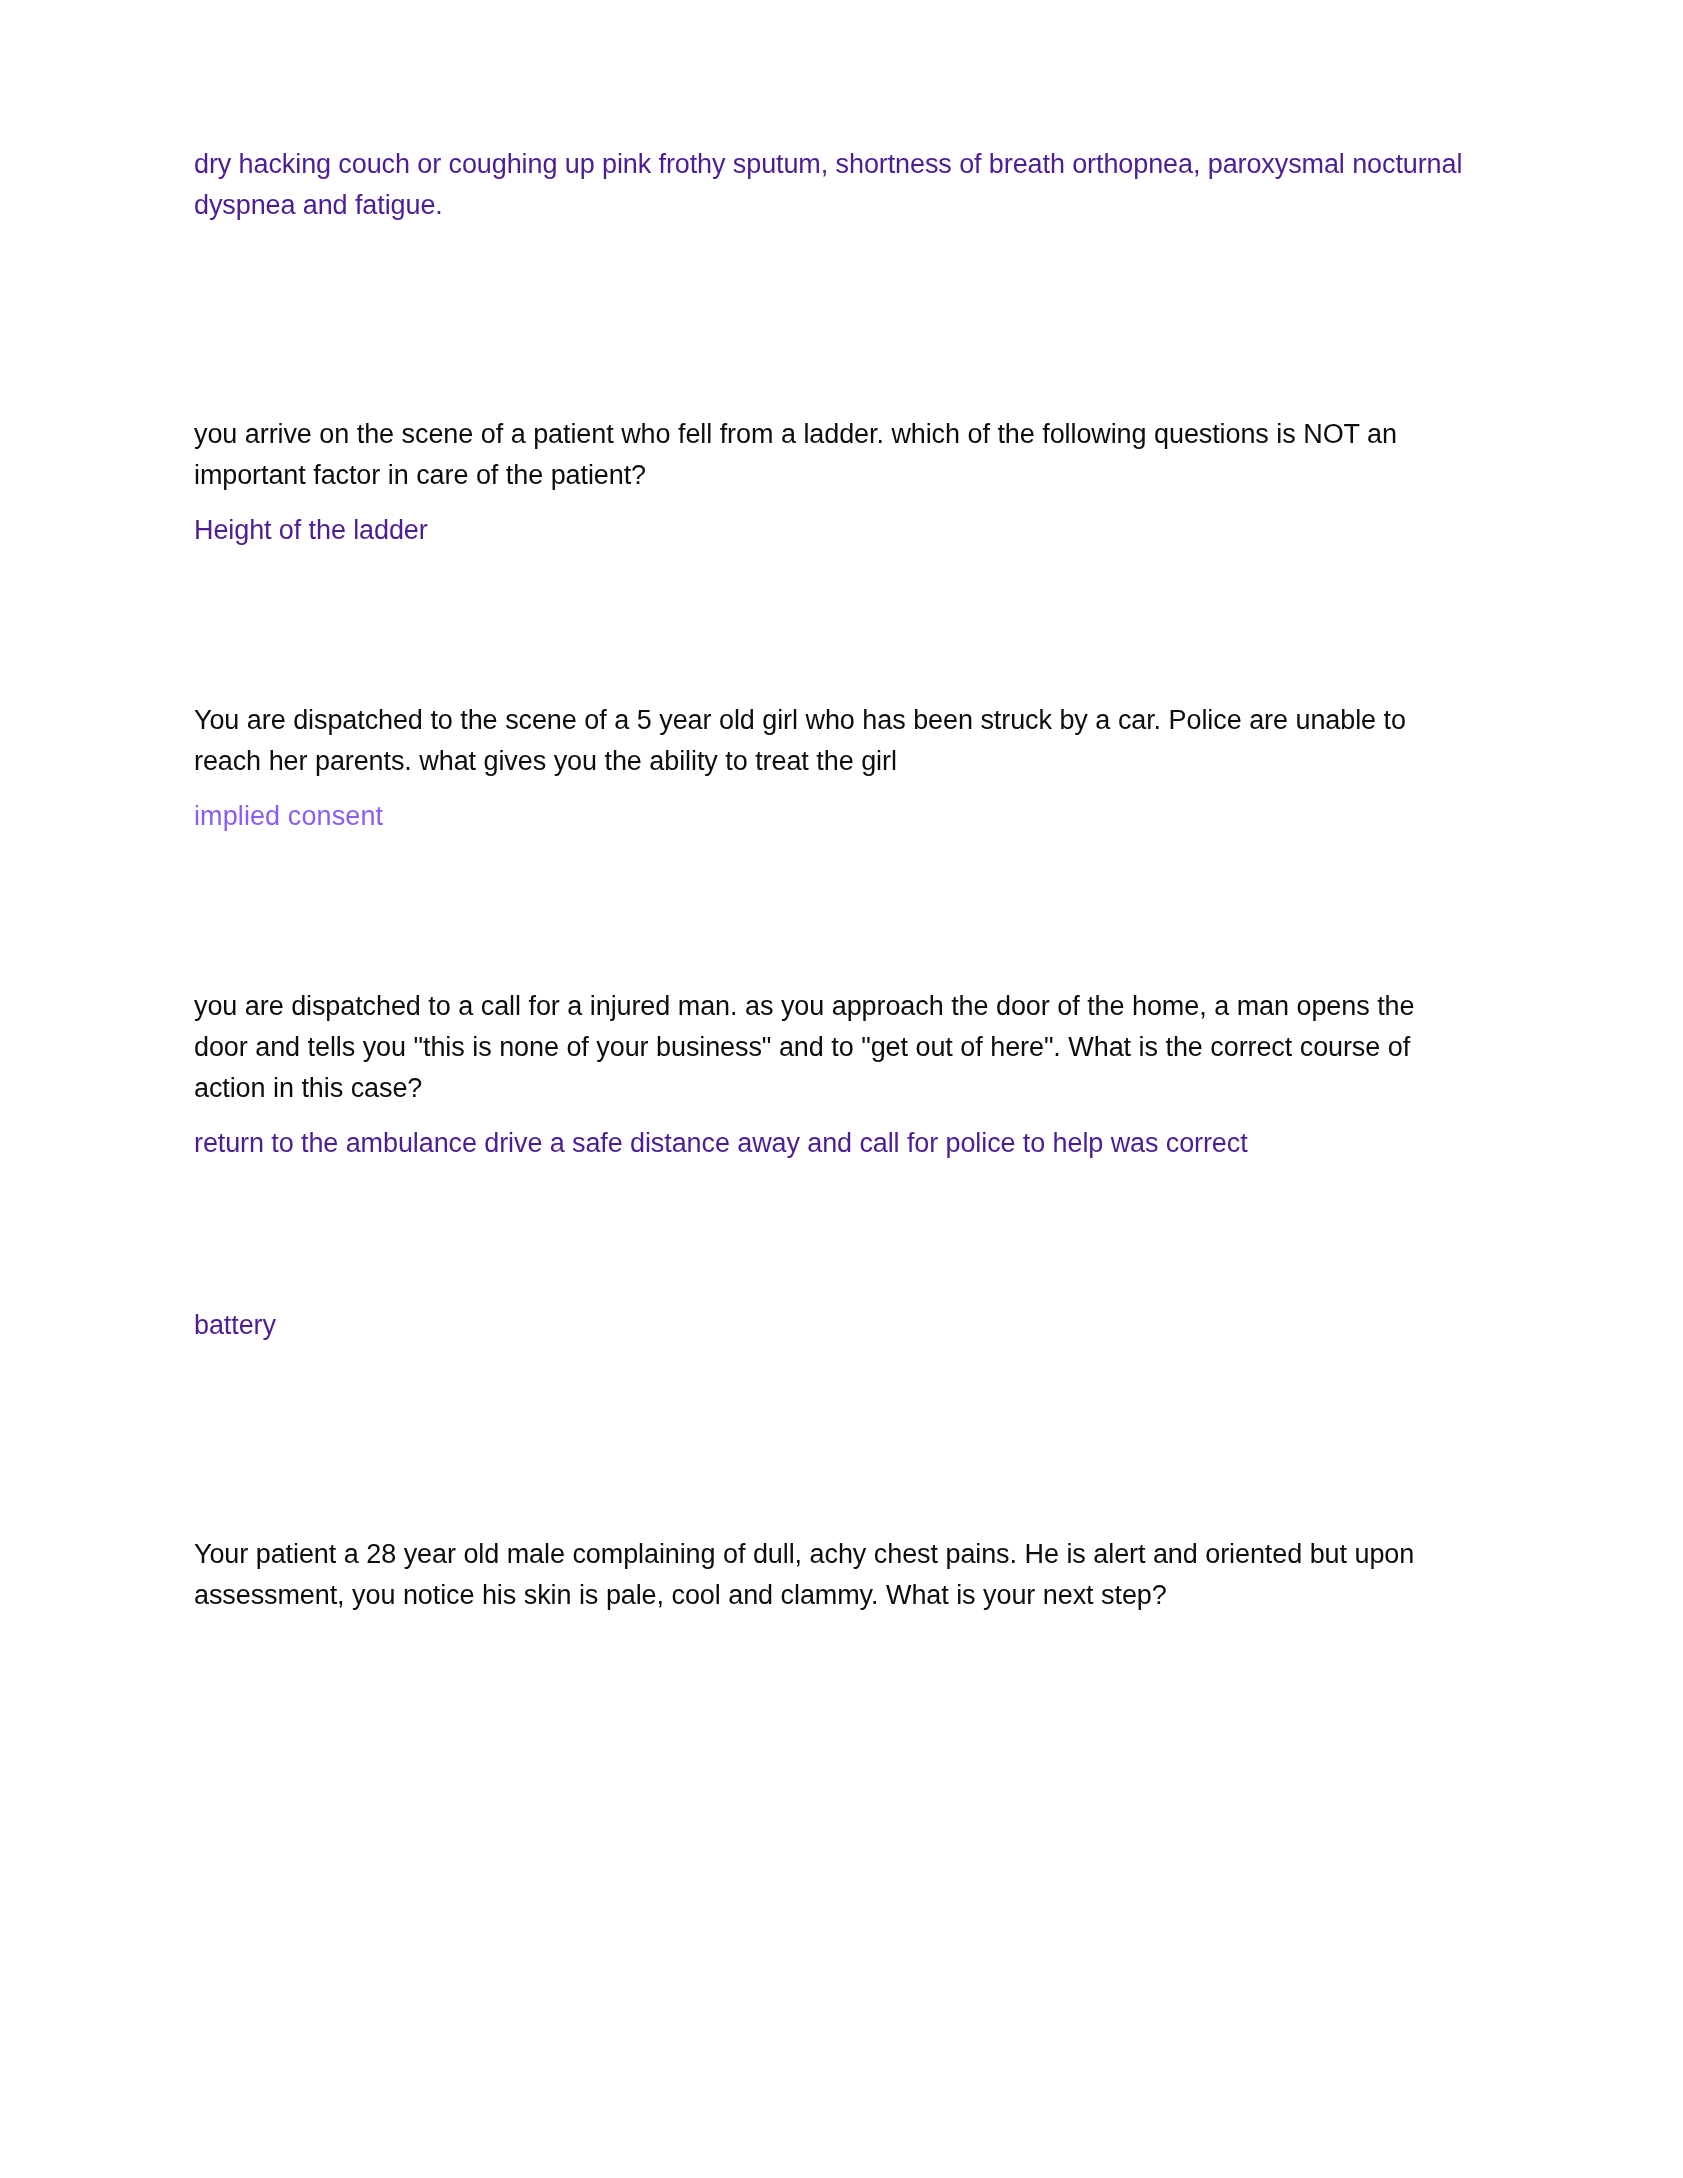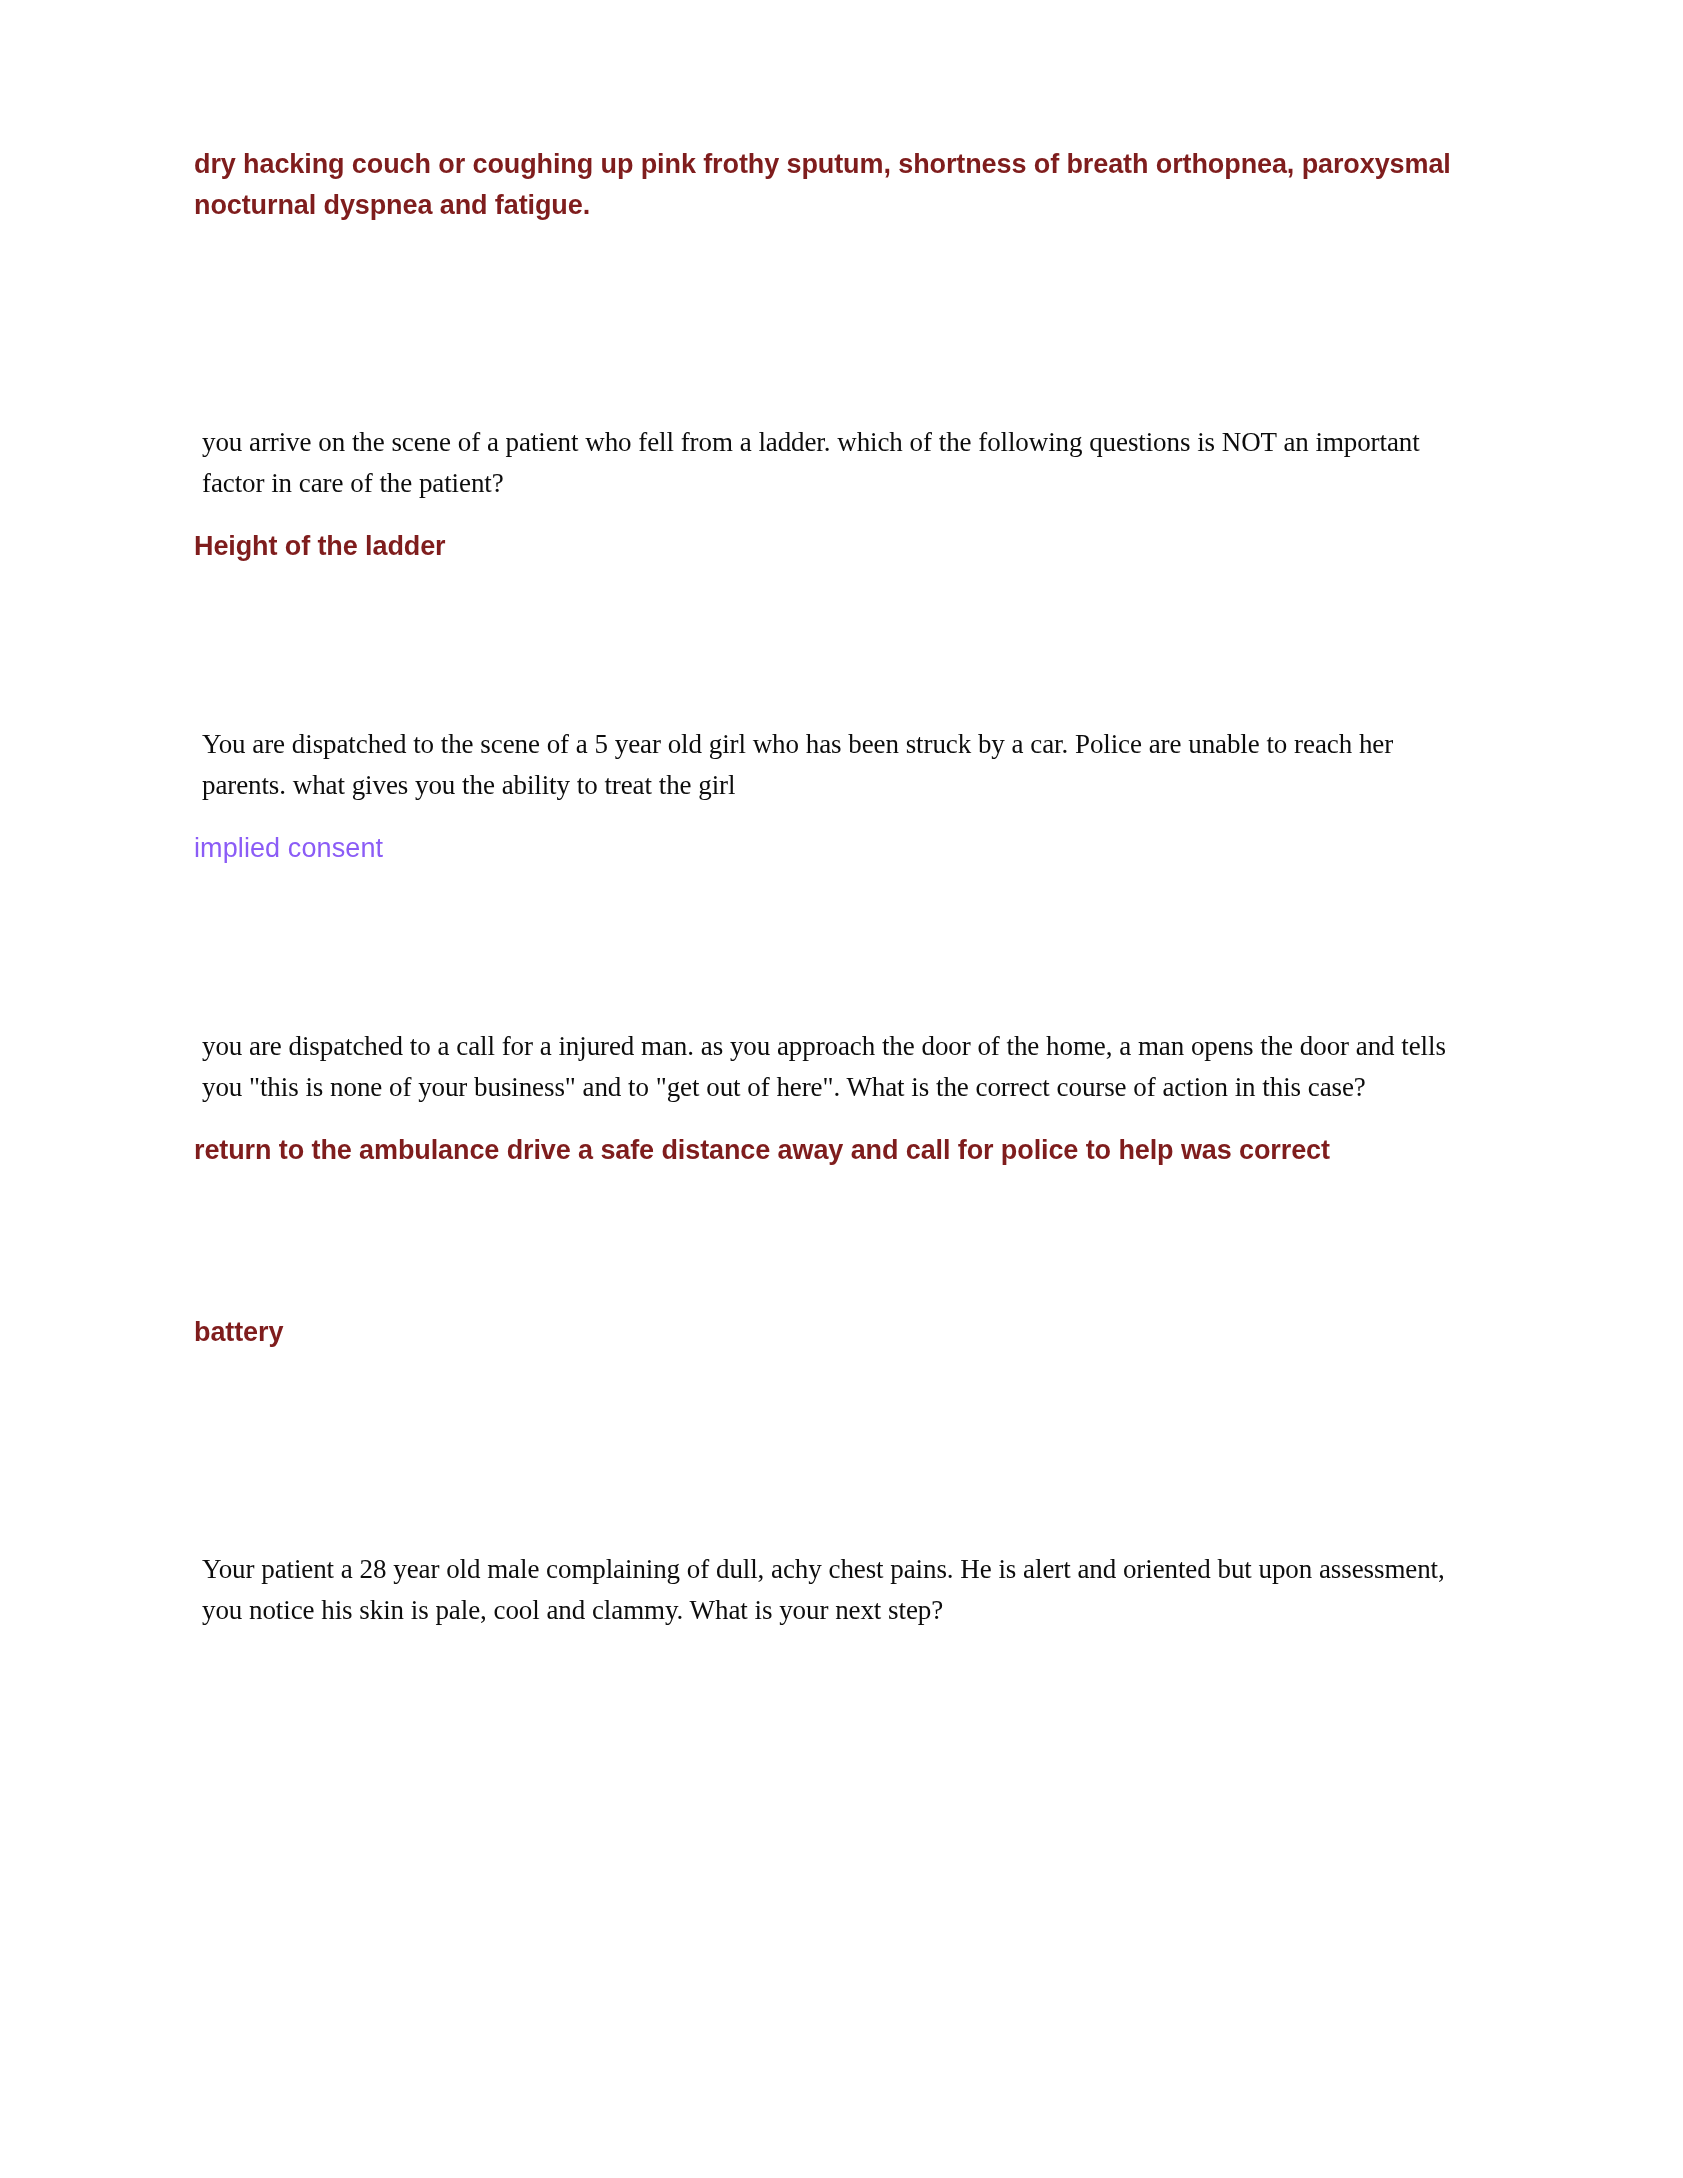--- a/index.html
+++ b/index.html
@@ -35,36 +35,36 @@
     width: 1271px;
   }
 
   
   .qa-block {
     margin: 0;
     padding: 0;
   }
 
   .question {
-    font-family: Liberation Serif, serif;
+    font-family: Liberation Sans, sans-serif;
     font-size: 27px;
     line-height: 41px;
     font-weight: 400;
     color: #0d0d0d;
     letter-spacing: -0.1px;
-    margin: 8px;
+    margin: 0;
     word-spacing: 0.2px;
   }
 
   .answer {
     font-family: "Liberation Sans", "DejaVu Sans", sans-serif;
     font-size: 27px;
     line-height: 41px;
-    font-weight: 700;
-    color: #7f1d1d;
+    font-weight: 400;
+    color: #4c1d95;
     letter-spacing: -0.1px;
     margin: 0;
   }
 
   
   .answer.answer-light {
     font-weight: 400;
     color: #8b5cf6;
     letter-spacing: 0.1px;
   }

